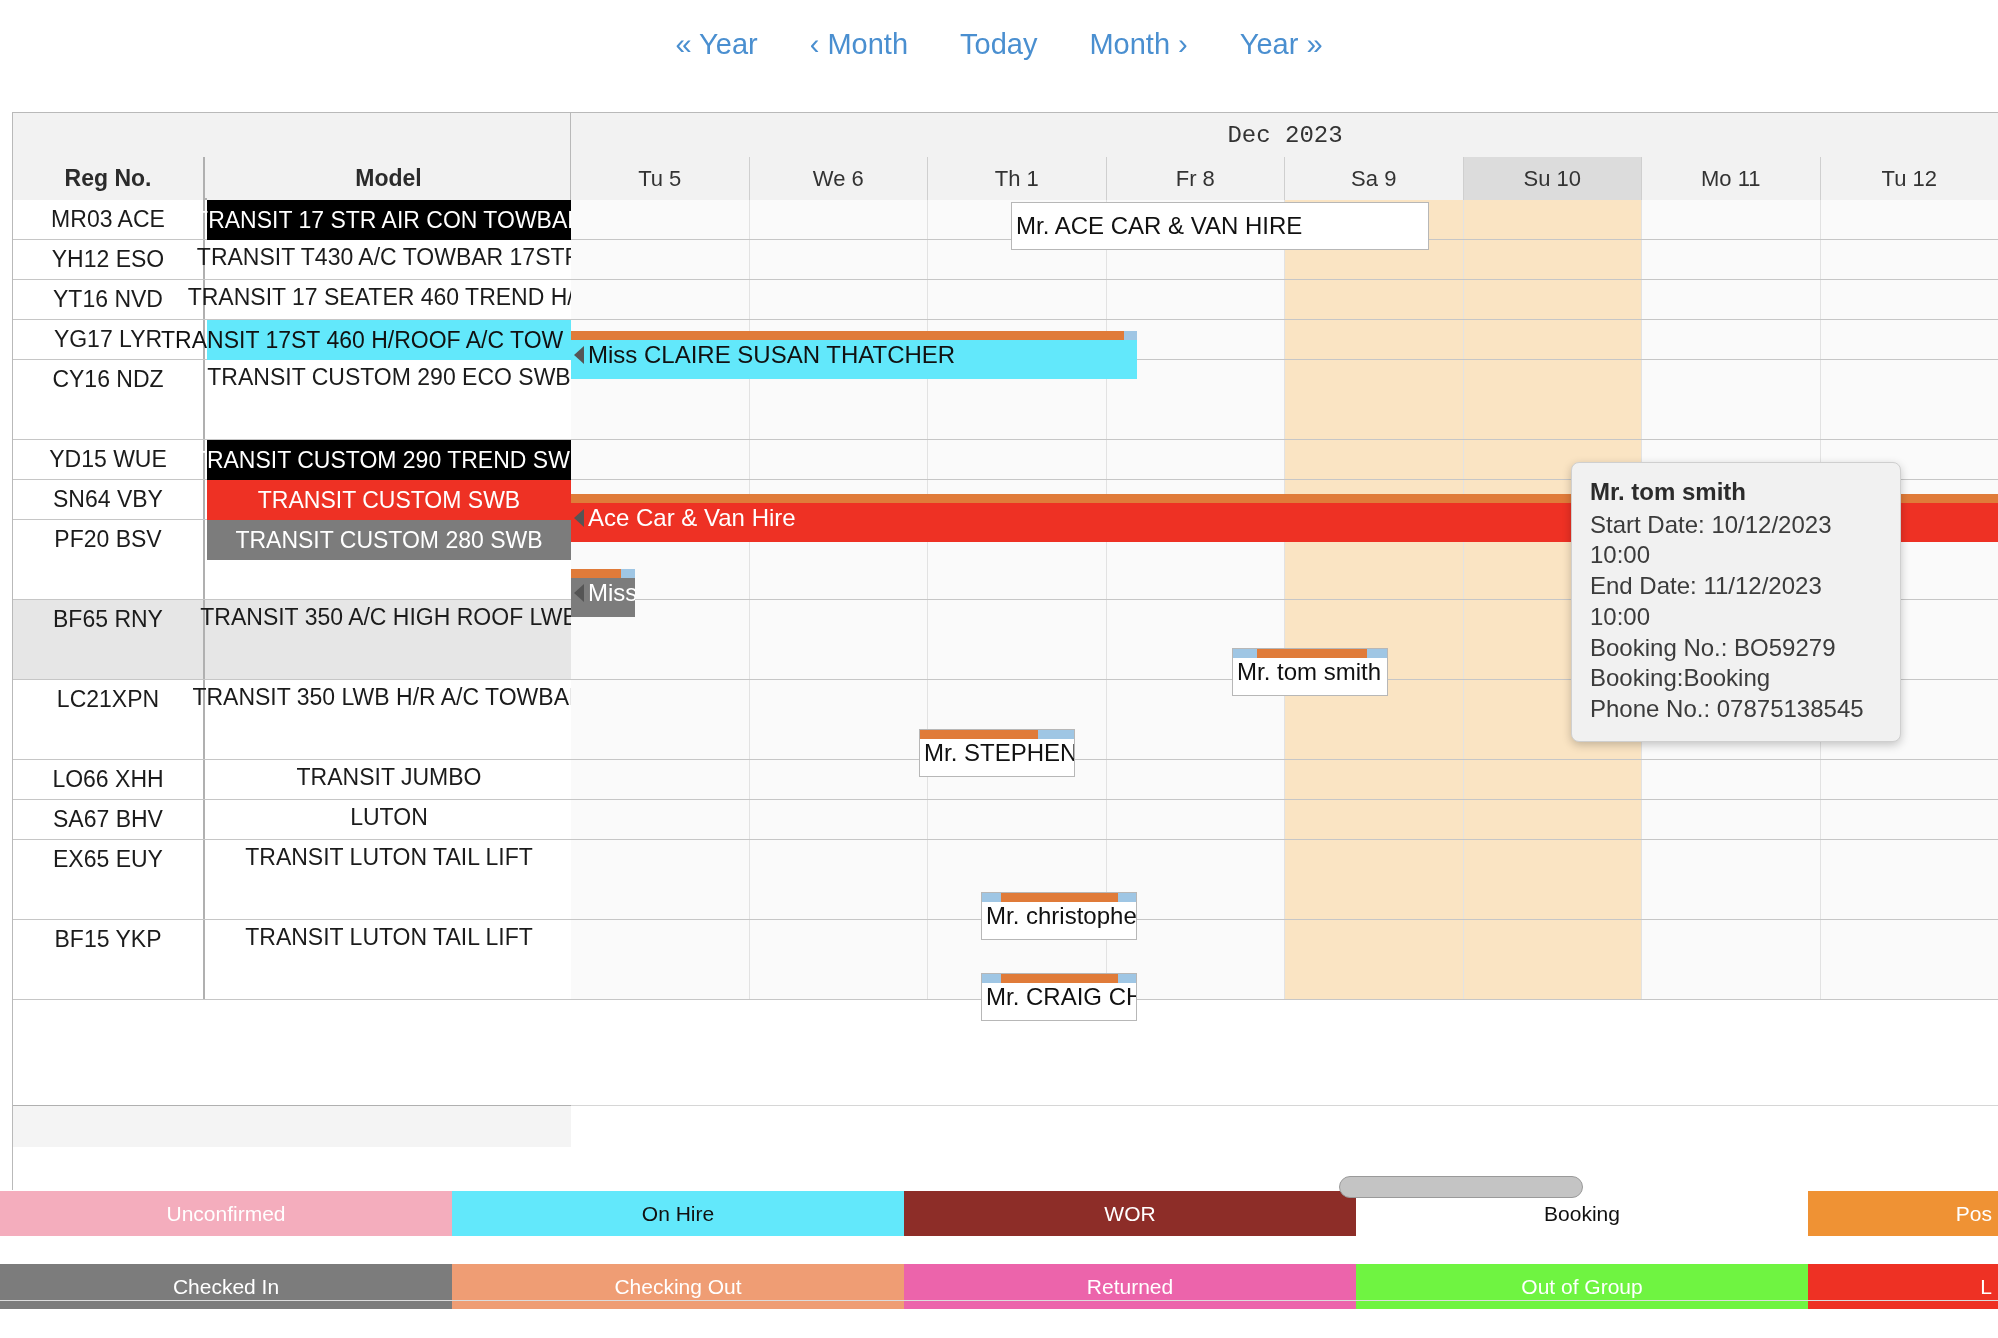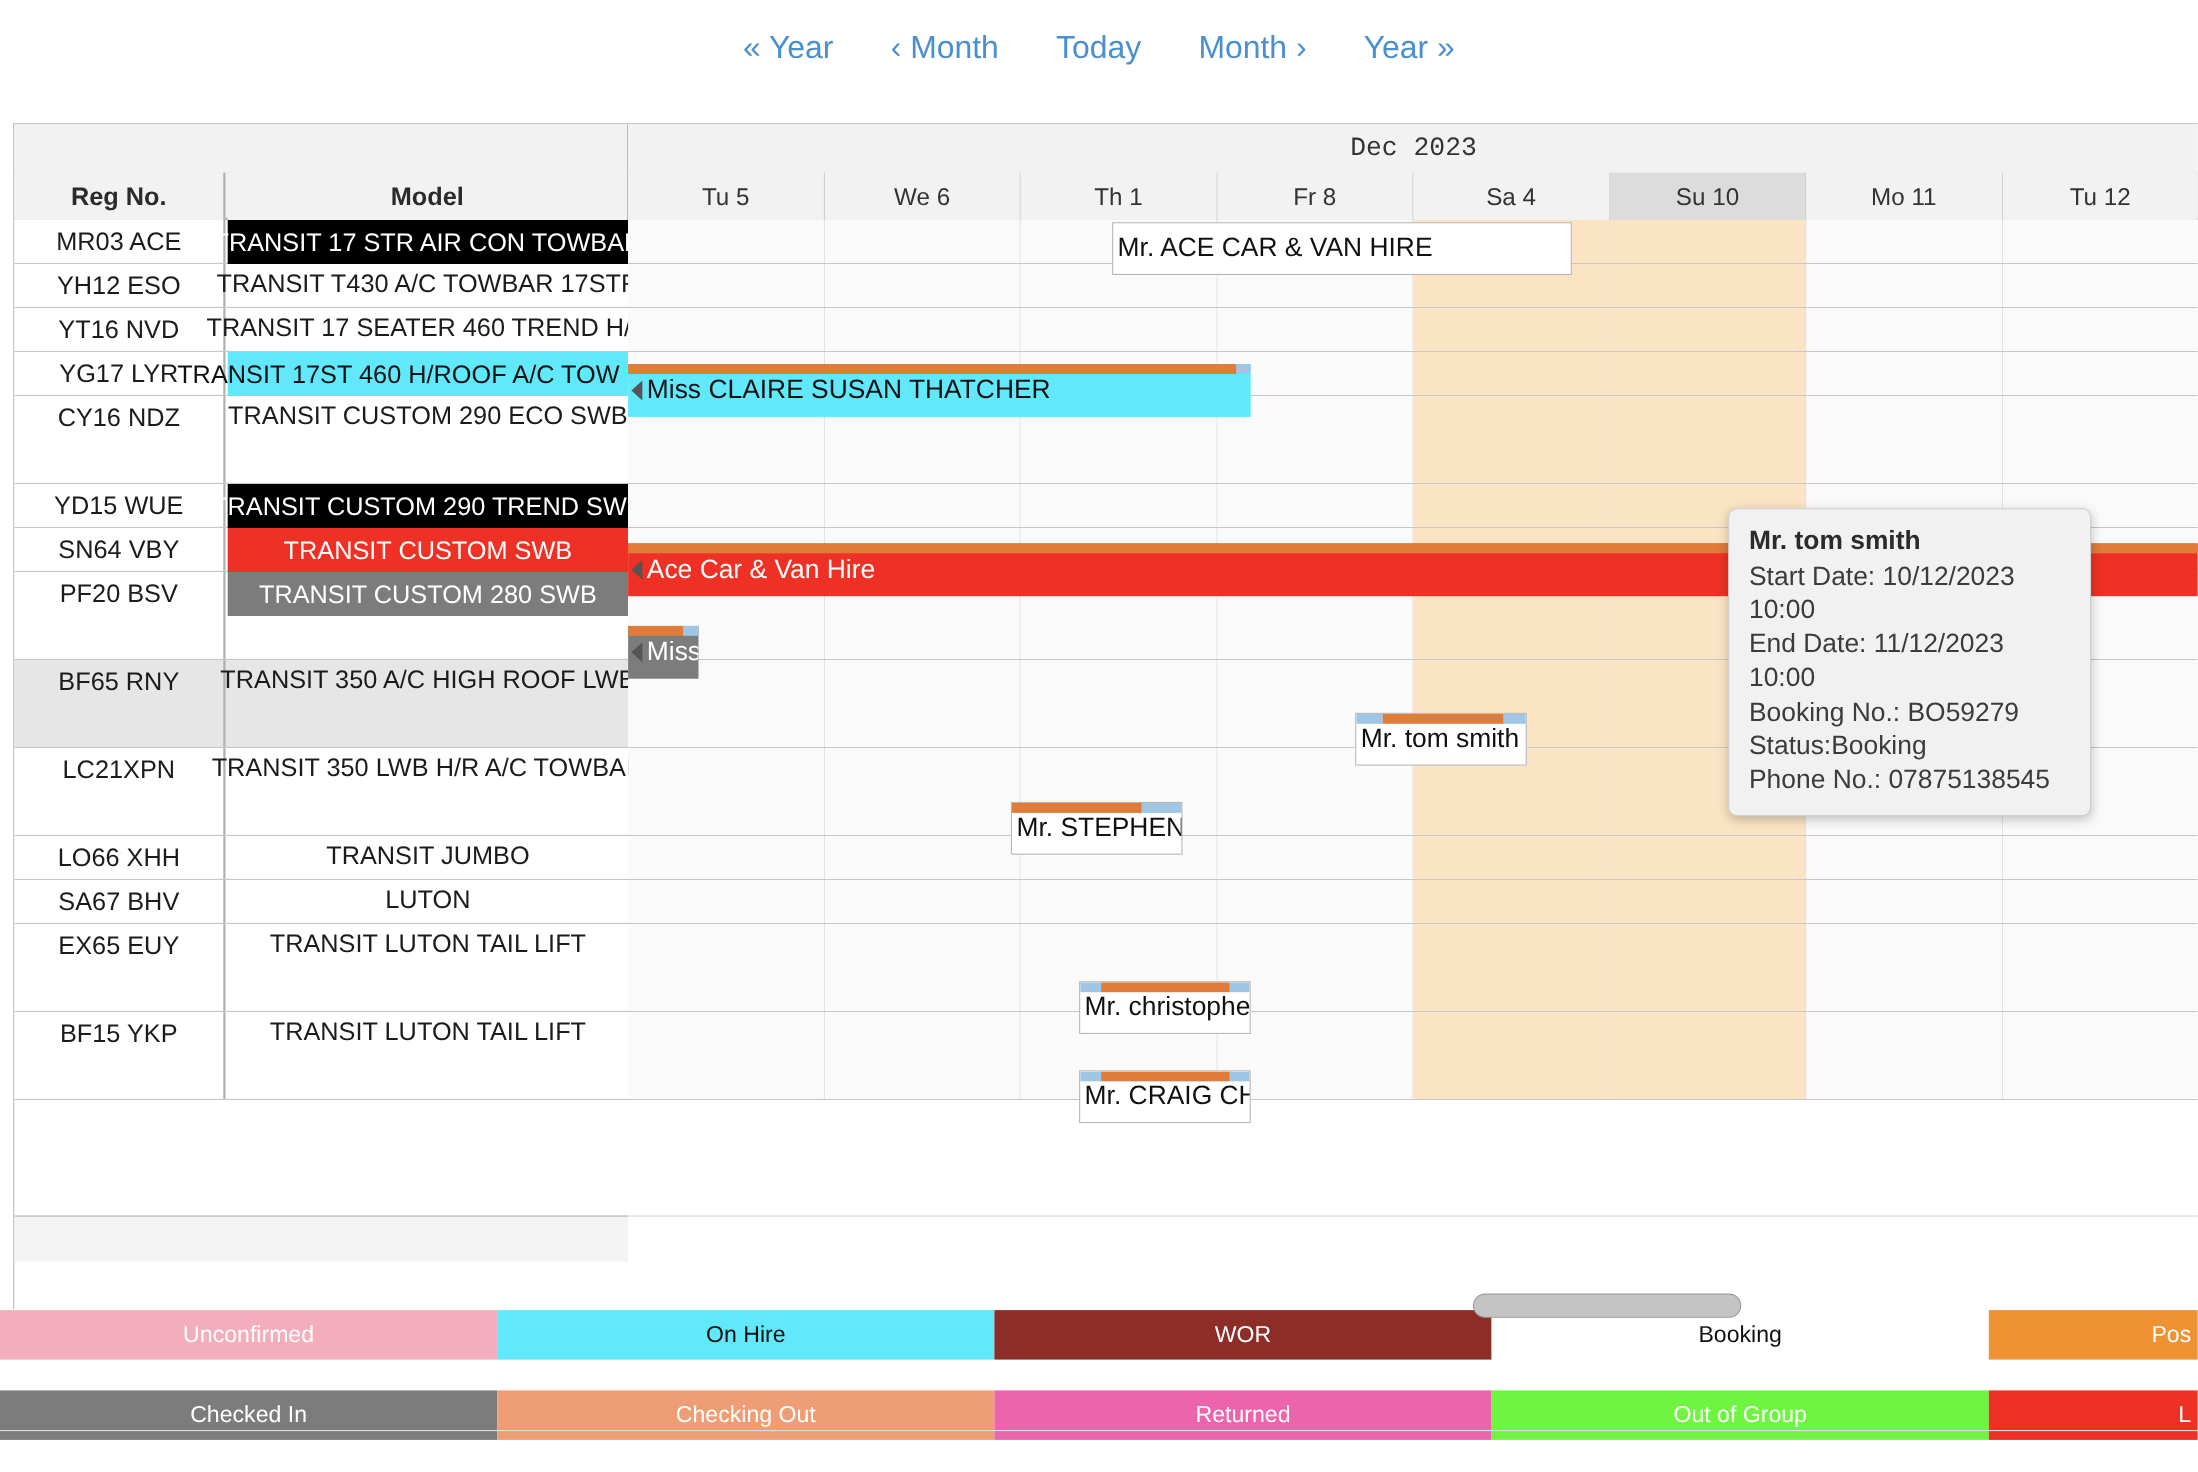--- a/index.html
+++ b/index.html
@@ -150,21 +150,21 @@
     </div>
 
     <div class="hdr-cols-row"></div>
     <div class="hdr-reg">Reg No.</div>
     <div class="hdr-model">Model</div>
     <div id="day-headers">
         <div class="day-hdr" style="left: 558px; width: 178.5px;">Tu 5</div>
         <div class="day-hdr" style="left: 736.5px; width: 178.5px;">We 6</div>
         <div class="day-hdr" style="left: 915px; width: 178.5px;">Th 1</div>
         <div class="day-hdr" style="left: 1093.5px; width: 178.5px;">Fr 8</div>
-        <div class="day-hdr" style="left: 1272px; width: 178.5px;">Sa 4</div>
+        <div class="day-hdr" style="left: 1272px; width: 178.5px;">Sa 9</div>
         <div class="day-hdr today" style="left: 1450.5px; width: 178.5px; text-align: right;">Su 10</div>
         <div class="day-hdr" style="left: 1629px; width: 178.5px;">Mo 11</div>
         <div class="day-hdr" style="left: 1807.5px; width: 178.5px;">Tu 12</div>
       </div>
 
     <div class="body-wrap">
       <div class="res-col" id="res-col">
           <div class="res-row" style="height: 40px;">
             <div class="res-reg">MR03 ACE</div>
             <div class="res-model" style="background: rgb(0, 0, 0); height: 40px; align-items: center; padding-top: 0px; color: rgb(255, 255, 255);">TRANSIT 17 STR AIR CON TOWBAR</div>
@@ -427,21 +427,21 @@
     <div class="hscroll-track"></div>
   </div>
 
   <div class="thumb"></div>
 
   <div class="tooltip" style="left:1571px; top:462px; width:330px;">
     <div class="tt-title">Mr. tom smith</div>
     <div>Start Date: 10/12/2023 10:00</div>
     <div>End Date: 11/12/2023 10:00</div>
     <div>Booking No.: BO59279</div>
-    <div>Status:Booking</div>
+    <div>Booking:Booking</div>
     <div>Phone No.: 07875138545</div>
   </div>
 
   <div class="legend">
     <div class="legend-row r1" id="legend-r1">
         <div class="legend-cell" style="width: 452px; background: rgb(244, 173, 189); color: rgb(255, 255, 255);">Unconfirmed</div>
         <div class="legend-cell" style="width: 452px; background: rgb(98, 232, 251); color: rgb(17, 17, 17);">On Hire</div>
         <div class="legend-cell" style="width: 452px; background: rgb(141, 45, 40); color: rgb(255, 255, 255);">WOR</div>
         <div class="legend-cell" style="width: 452px; background: rgb(255, 255, 255); color: rgb(17, 17, 17);">Booking</div>
         <div class="legend-cell" style="width: 190px; background: rgb(239, 146, 52); color: rgb(255, 255, 255); justify-content: flex-end; padding-right: 6px;">Pos</div>

